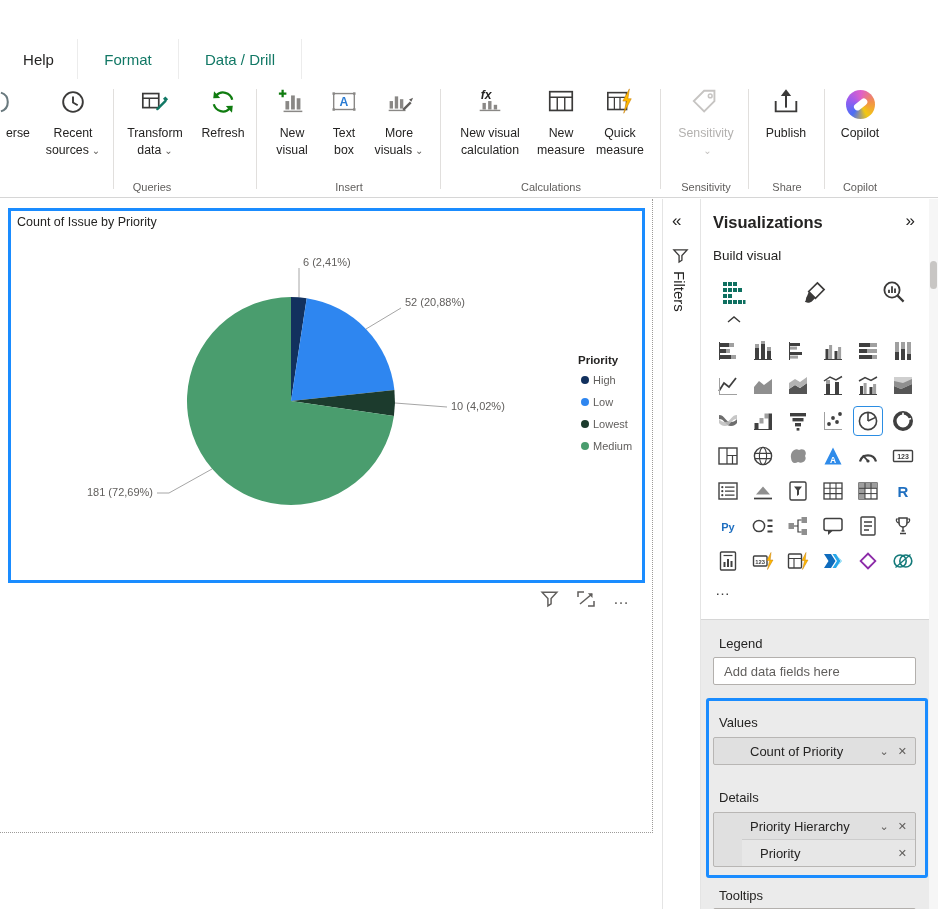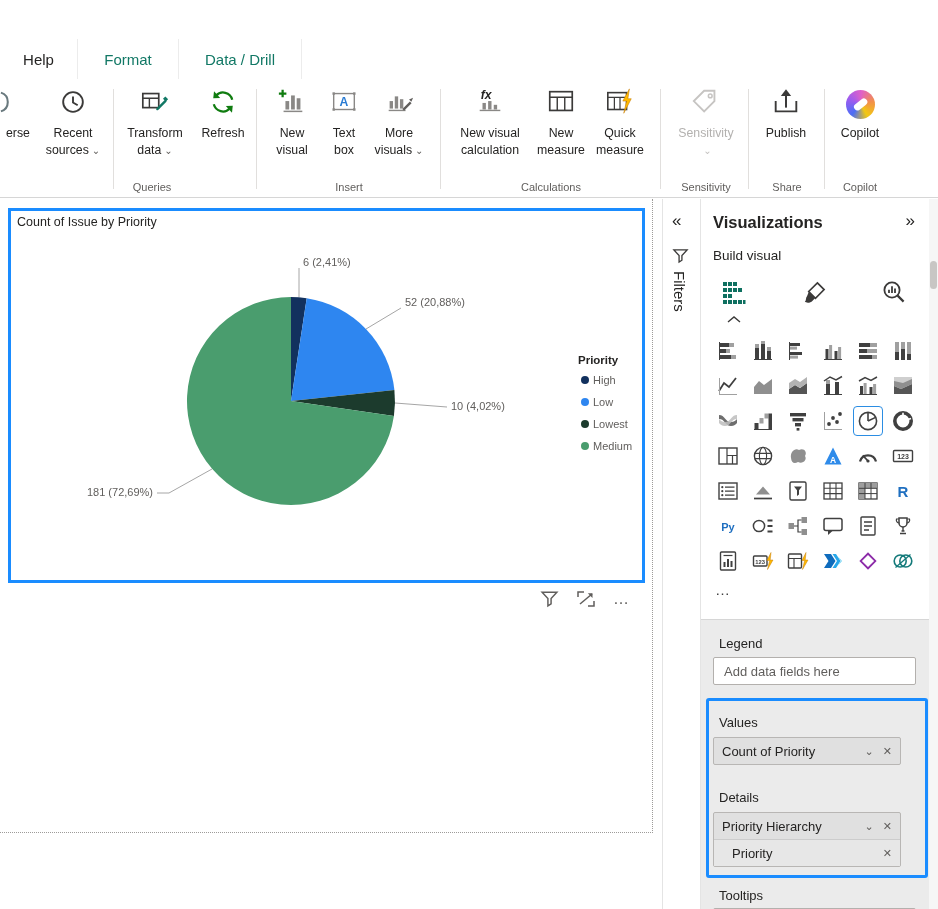--- a/index.html
+++ b/index.html
@@ -51,21 +51,21 @@
   .vp-grid{position:absolute;left:12px;top:137px;width:206px;height:250px;}
   .gcell{position:absolute;width:30px;height:30px;display:flex;align-items:center;justify-content:center;border:1.5px solid transparent;border-radius:4px;cursor:pointer;box-sizing:border-box;}
   .gcell.sel{border-color:#2B8DE3;}
   .more-visuals-dots{position:absolute;left:14px;top:382px;width:30px;height:24px;font-size:15px;color:#404040;letter-spacing:1px;cursor:pointer;}
 
   
   .vp-fields{position:absolute;left:0;top:420px;width:229px;height:329px;background:#ebebeb;border-top:1px solid #d6d6d6;box-sizing:border-box;}
   .f-label{position:absolute;left:18px;font-size:13px;color:#252423;}
   .dropbox{position:absolute;left:12px;width:203px;height:28px;background:#fff;border:1px solid #b3b0ad;border-radius:2px;
            font-size:13px;color:#605E5C;display:flex;align-items:center;padding:8px 10px;box-sizing:border-box;}
-  .pill{position:absolute;left:12px;width:188px;background:#e0e0e0;border:1px solid #b8b6b4;border-radius:2px;box-sizing:border-box;font-size:13px;color:#252423;}
+  .pill{position:absolute;left:12px;width:203px;background:#e0e0e0;border:1px solid #b8b6b4;border-radius:2px;box-sizing:border-box;font-size:13px;color:#252423;padding-left:28px;}
   .pill-row{height:26px;display:flex;align-items:center;padding:0 8px;}
   .pill-row .sp{flex:1;white-space:nowrap;overflow:hidden;}
   .pic{color:#605E5C;font-size:11px;margin-left:9px;cursor:pointer;}
   .pill-child{border-top:1px solid #cccccc;background:#e7e7e7;padding-left:18px !important;}
   .highlight-box{position:absolute;left:5px;top:78px;width:216px;height:174px;border:3px solid #1A8CFF;border-radius:3px;pointer-events:none;}
 
   
   .vscroll{position:absolute;right:0;top:160px;width:9px;height:749px;background:#f6f6f6;}
   .vthumb{position:absolute;right:1px;top:62px;width:7px;height:28px;background:#c8c6c4;border-radius:4px;cursor:pointer;}
 </style>

